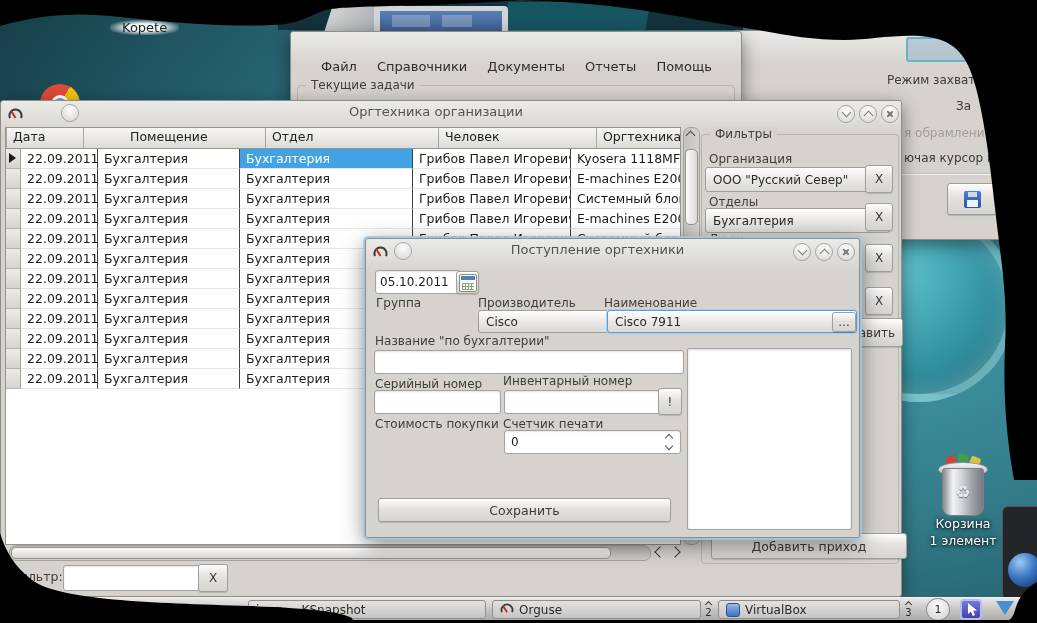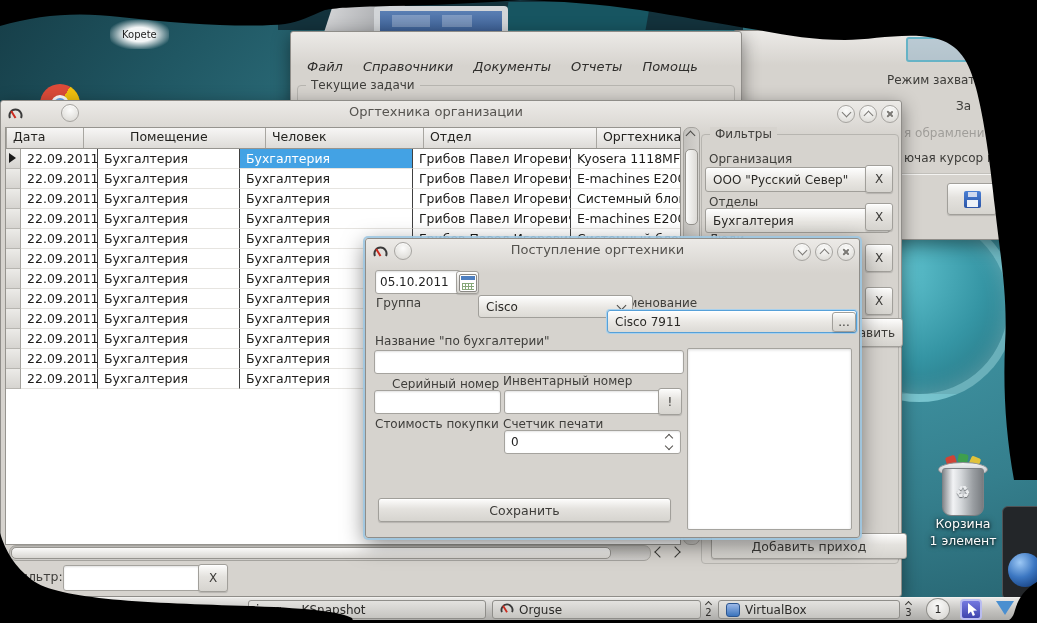--- a/index.html
+++ b/index.html
@@ -12,22 +12,22 @@
     background:radial-gradient(circle at 35% 30%, #63c6d2, #3595a4 55%, #2b7f8d 78%);
     border:8px solid rgba(170,225,232,.5);box-shadow:inset 0 0 22px rgba(255,255,255,.25);}
   .photo-band{position:absolute;left:278px;top:0;width:465px;height:30px;background:#13323c;}
   .photo-gray{position:absolute;left:330px;top:-4px;width:72px;height:36px;transform:skewX(-18deg);
     background:linear-gradient(100deg,#d2d3d5,#9fa1a4);}
   .photo-teal{position:absolute;left:506px;top:2px;width:142px;height:28px;transform:skewX(-10deg);background:#175561;}
   .monitor{position:absolute;left:374px;top:6px;width:134px;height:26px;background:#d2d5d8;border-radius:4px 4px 0 0;}
   .monitor-screen{position:absolute;left:6px;top:5px;width:122px;height:21px;background:linear-gradient(#5a7fb4,#3c5f94);}
   .mon-card{position:absolute;top:4px;height:12px;background:rgba(255,255,255,.25);}
   
-  .kopete{position:absolute;left:110px;top:20px;z-index:1;padding:9px 12px;border-radius:12px;
-    font-size:10px;color:#1f1f1f;
+  .kopete{position:absolute;left:110px;top:20px;z-index:1;padding:0 12px;border-radius:12px;
+    font-size:13px;color:#1f1f1f;
     background:radial-gradient(ellipse at center, rgba(255,255,255,.95) 35%, rgba(255,255,255,0) 78%);}
   .chrome{position:absolute;left:40px;top:84px;z-index:1;width:40px;height:40px;border-radius:50%;
     background:conic-gradient(from -90deg,#dd4b39 0 120deg,#f4c20d 120deg 240deg,#3cba54 240deg 360deg);}
   .chrome::before{content:"";position:absolute;left:11px;top:11px;width:18px;height:18px;border-radius:50%;background:#fff;}
   .chrome::after{content:"";position:absolute;left:14px;top:14px;width:12px;height:12px;border-radius:50%;
     background:radial-gradient(circle at 35% 30%,#7bb4f0,#3a7de0);}
   #trash{position:absolute;left:918px;top:452px;z-index:1;width:90px;height:108px;}
   .trash-litter{position:absolute;width:10px;height:9px;border-radius:2px;}
   .trash-lid{position:absolute;left:20px;top:10px;width:48px;height:13px;border-radius:50%;
     background:linear-gradient(#f2f3f4,#b9bcbf);border:1px solid #8e9296;}
@@ -167,21 +167,21 @@
     <div class="label" style="left:222px;top:68px;color:#3c3b38;">За</div>
     <div class="label" style="left:170px;top:95px;color:#a09e9a;">я обрамлени</div>
     <div class="label" style="left:170px;top:120px;color:#3c3b38;">ючая курсор м</div>
     <div class="ksn-sep" style="left:148px;top:142px;width:152px;"></div>
     <div class="btn" style="left:213px;top:152px;width:48px;height:30px;">
       <span class="floppy"></span>
     </div>
   </div>
 
   <div class="win" style="left:290px;top:31px;width:450px;height:80px;z-index:3;border-radius:3px 3px 0 0;">
-    <div style="position:absolute;left:6px;top:24px;right:6px;height:22px;font-style:italic;"><span class="menu-item">Файл</span><span class="menu-item">Справочники</span><span class="menu-item">Документы</span><span class="menu-item">Отчеты</span><span class="menu-item">Помощь</span></div>
+    <div style="position:absolute;left:20px;top:24px;right:6px;height:22px;"><span class="menu-item">Файл</span><span class="menu-item">Справочники</span><span class="menu-item">Документы</span><span class="menu-item">Отчеты</span><span class="menu-item">Помощь</span></div>
     <div class="groupbox" style="left:6px;top:53px;width:436px;height:40px;">
       <span class="grouplabel">Текущие задачи</span>
     </div>
   </div>
 
   <div class="win" style="left:0px;top:100px;width:900px;height:495px;z-index:4;">
     <div class="titlebar">
       <span class="gauge" style="position:absolute;left:7px;top:4px;">
         <svg width="15" height="13" viewBox="0 0 15 13">
             <path d="M2,11 A6,6 0 1 1 13,11" fill="none" stroke="#3a3a3a" stroke-width="2"></path>
@@ -199,22 +199,22 @@
       <span class="rbtn" style="left:880px;top:4px;">
           <span class="gl-x"></span>
         </span>
     </div>
 
     <div id="table">
       <div class="thead">
         <div class="corner"></div>
       <div class="th" style="width: 77px;">Дата</div>
           <div class="th" style="width: 142px; margin-left: 40px;">Помещение</div>
+          <div class="th" style="width: 173px;">Отдел</div>
           <div class="th" style="width: 158px;">Человек</div>
-          <div class="th" style="width: 173px;">Отдел</div>
           <div class="th" style="width: 110px;">Оргтехника</div>
         </div>
       <div>
           <div class="tr">
             <div class="rowmark">
               <div class="tri"></div>
             </div>
             <div class="td" style="width: 77px;">22.09.2011</div>
             <div class="td" style="width: 142px;">Бухгалтерия</div>
             <div class="td sel" style="width: 173px;">Бухгалтерия</div>
@@ -371,34 +371,34 @@
 
     <input class="input" style="left: 9px; top: 31px; width: 76px; height: 22px;" value="05.10.2011">
     <div class="btn" style="left:90px;top:32px;width:21px;height:21px;">
       <span class="cal" style="position:relative;display:block;width:16px;height:16px;"></span>
     </div>
 
     <div class="label" style="left:10px;top:57px;">Группа</div>
     <div class="label" style="left:112px;top:57px;">Производитель</div>
     <div class="label" style="left:238px;top:57px;">Наименование</div>
 
-    <div class="combo" style="left:112px;top:56px;width:124px;height:21px;">
+    <div class="combo" style="left:112px;top:71px;width:124px;height:21px;">
       <span>Cisco</span>
       <span class="cd"></span>
     </div>
     <div class="combo focused" style="left:241px;top:71px;width:219px;height:21px;">
       <span>Cisco 7911</span>
       <span class="cd"></span>
     </div>
     <div class="btn" style="left:466px;top:73px;width:22px;height:18px;">...</div>
 
     <div class="label" style="left:9px;top:95px;">Название "по бухгалтерии"</div>
     <input class="input" style="left: 8px; top: 111px; width: 300px; height: 22px;" value="">
 
-    <div class="label" style="left:26px;top:138px;">Серийный номер</div>
+    <div class="label" style="left:9px;top:138px;">Серийный номер</div>
     <input class="input" style="left: 8px; top: 151px; width: 117px; height: 22px;" value="">
     <div class="label" style="left:137px;top:135px;">Инвентарный номер</div>
     <input class="input" style="left: 138px; top: 151px; width: 149px; height: 22px;" value="">
     <div class="btn" style="left:292px;top:149px;width:22px;height:25px;">!</div>
 
     <div class="label" style="left:9px;top:178px;">Стоимость покупки</div>
     <div class="label" style="left:137px;top:178px;">Счетчик печати</div>
     <div class="spin" style="left:138px;top:191px;width:147px;height:22px;">
       <span>0</span>
       <span class="su"></span>

